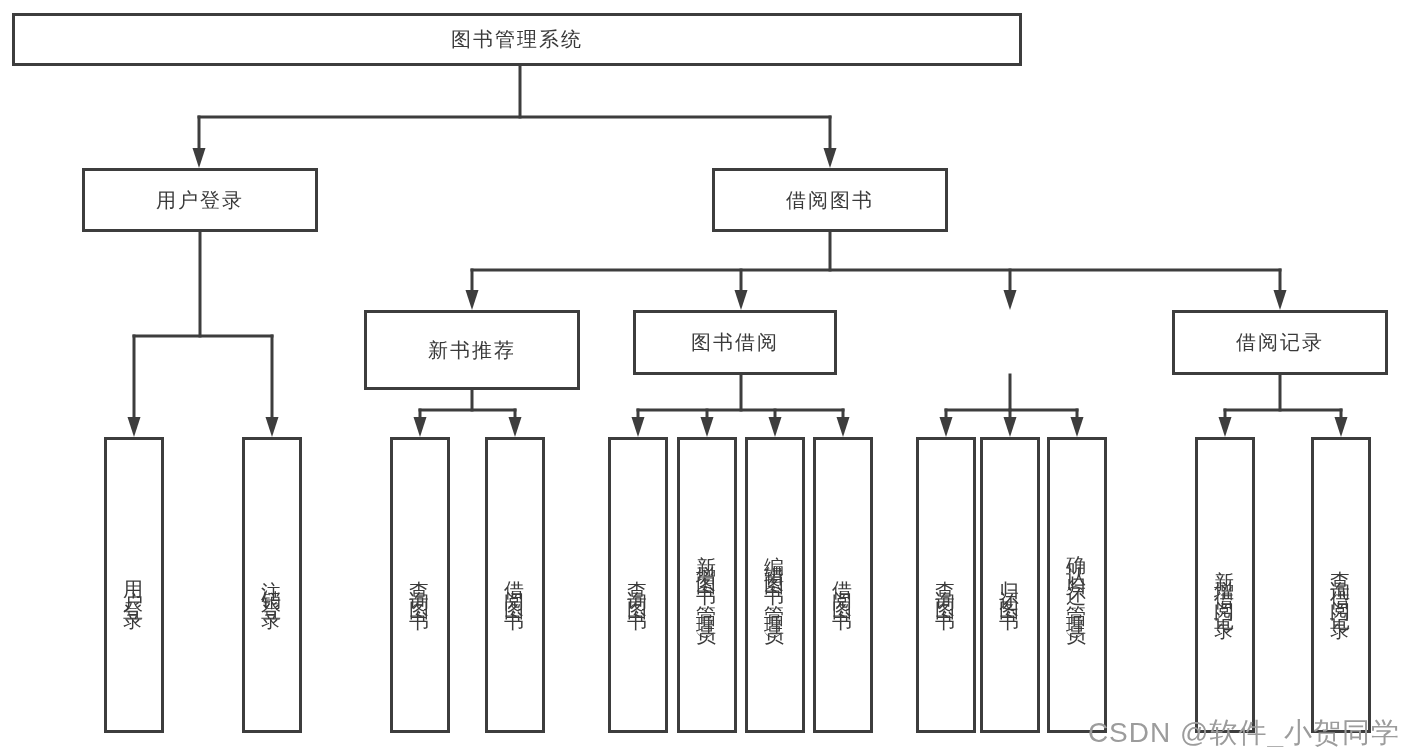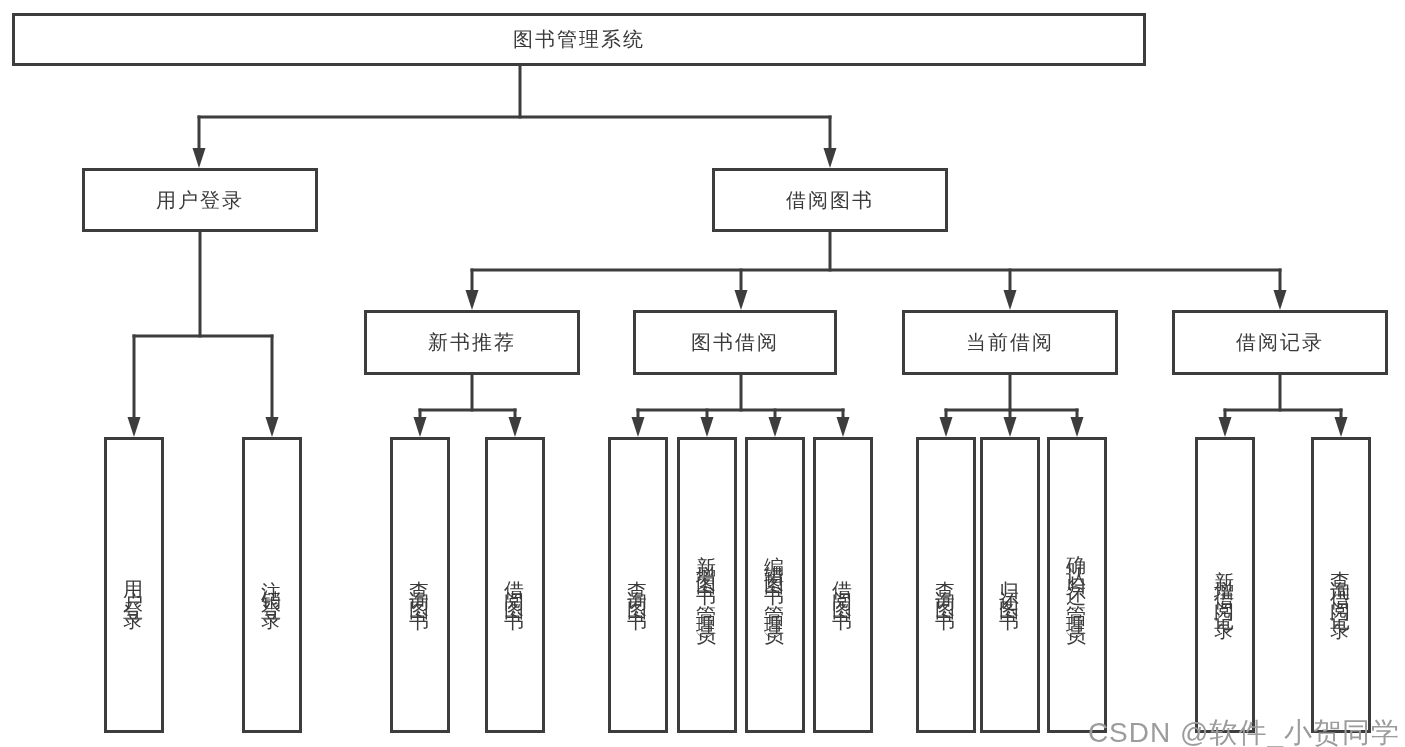--- a/index.html
+++ b/index.html
@@ -119,39 +119,36 @@
     <g>
       <line x1="1280" y1="375" x2="1280" y2="410"></line>
       <line x1="1225" y1="410" x2="1341" y2="410"></line>
       <line x1="1225" y1="410" x2="1225" y2="419"></line>
       <polygon points="1218.5,417 1231.5,417 1225,437"></polygon>
       <line x1="1341" y1="410" x2="1341" y2="419"></line>
       <polygon points="1334.5,417 1347.5,417 1341,437"></polygon>
     </g>
   </svg>
 
-  <div class="node h" style="left:12px;top:13px;width:1134px;height:53px">
+  <div class="node h" style="left:12px;top:13px;width:1010px;height:53px">
     <span class="lbl">图书管理系统</span>
   </div>
 
   <div class="node h" style="left:82px;top:168px;width:236px;height:64px">
     <span class="lbl">用户登录</span>
   </div>
   <div class="node h" style="left:712px;top:168px;width:236px;height:64px">
     <span class="lbl">借阅图书</span>
   </div>
 
-  <div class="node h" style="left:364px;top:310px;width:216px;height:65px">
+  <div class="node h" style="left:364px;top:310px;width:216px;height:80px">
     <span class="lbl">新书推荐</span>
   </div>
   <div class="node h" style="left:633px;top:310px;width:204px;height:65px">
     <span class="lbl">图书借阅</span>
-  </div>
-  <div class="node h" style="left:902px;top:310px;width:216px;height:65px">
-    <span class="lbl">当前借阅</span>
   </div>
   <div class="node h" style="left:1172px;top:310px;width:216px;height:65px">
     <span class="lbl">借阅记录</span>
   </div>
 
   <div class="node v" style="left:104px;top:437px;width:60px;height:296px">
     <span class="lbl">用户登录</span>
   </div>
   <div class="node v" style="left:242px;top:437px;width:60px;height:296px">
     <span class="lbl">注销登录</span>

